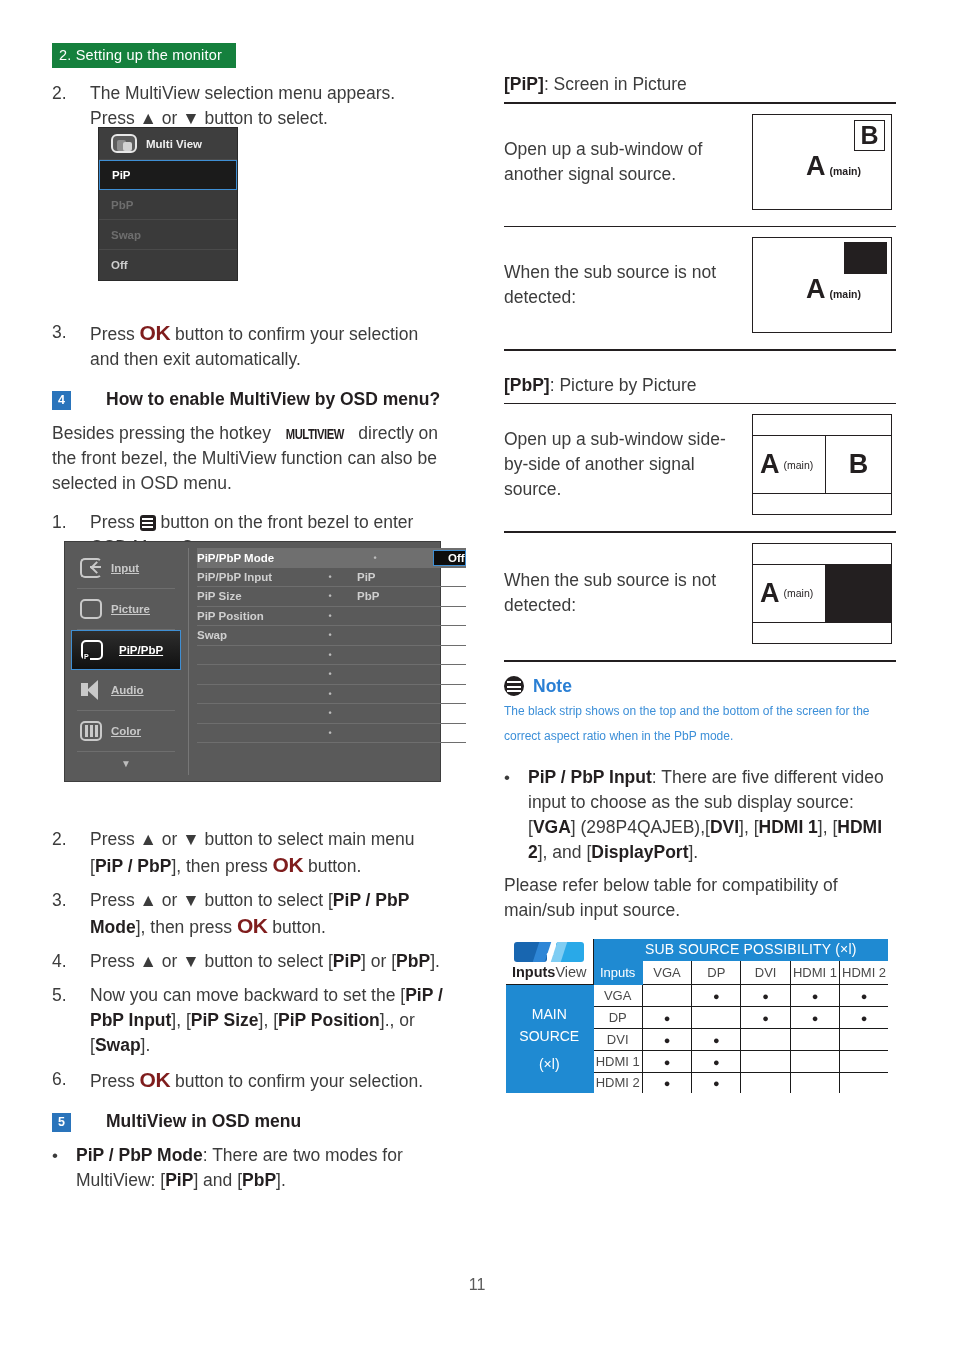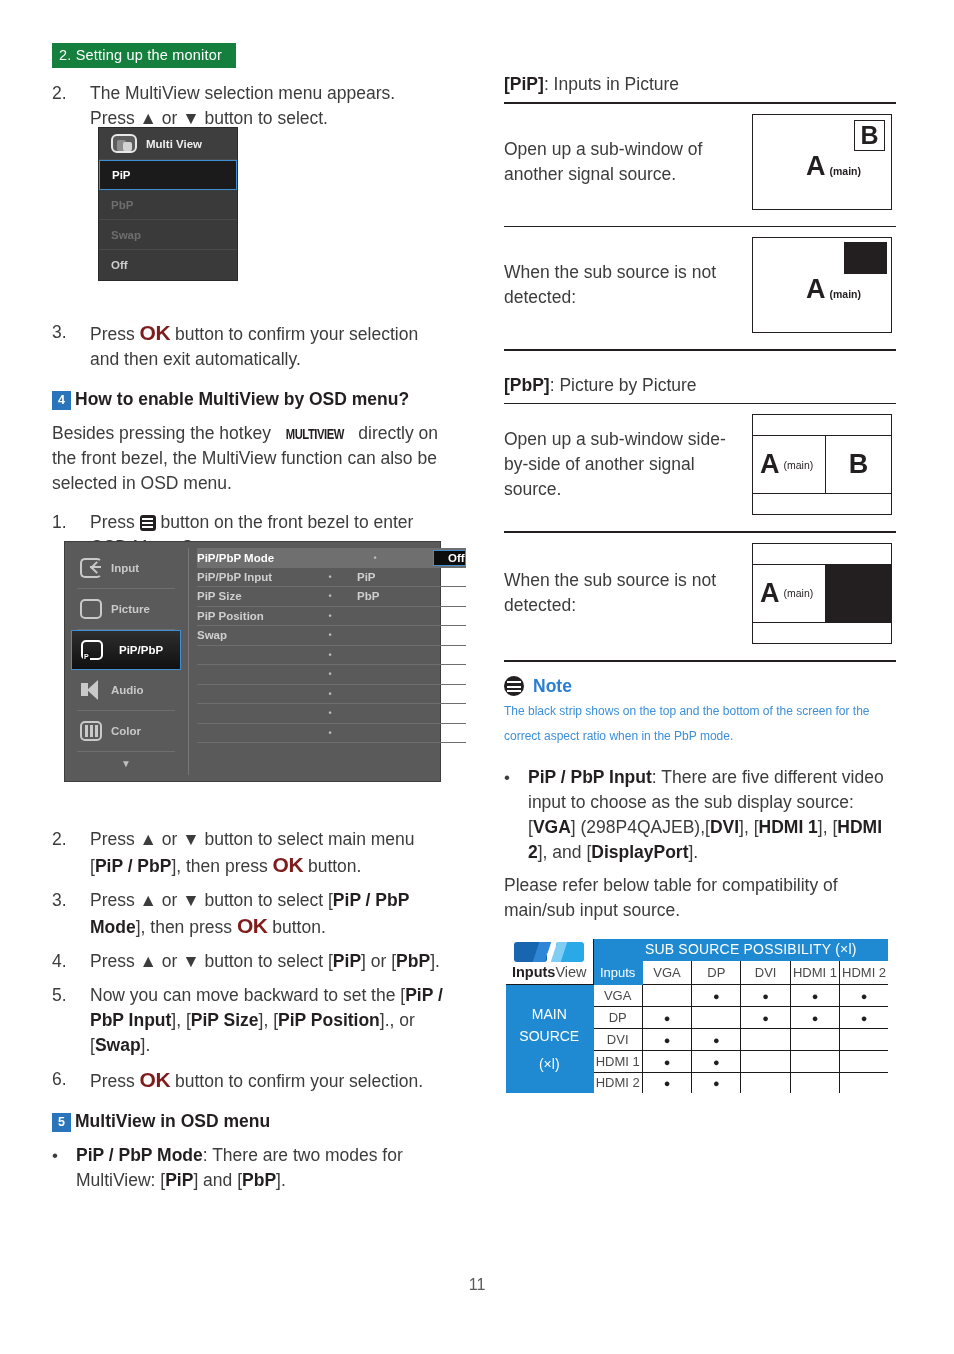--- a/index.html
+++ b/index.html
@@ -42,21 +42,21 @@
   .bul .dot { width:24px; flex:0 0 24px; font-size:17px; line-height:25px; color:#3c3c3c; }
   .bul .txt { flex:1; font-size:17.5px; line-height:25px; color:#3c3c3c; }
 
   
   .sec { display:flex; align-items:flex-start; margin-top:16px; }
   .badge {
     width:19px; height:19px; background:#2a74bb; color:#fff;
     font-size:12.5px; font-weight:bold; line-height:19px; text-align:center;
     flex:0 0 19px; margin-top:3px;
   }
-  .sec .stitle { margin-left:4px; font-size:17.5px; font-weight:bold; line-height:23px; color:#231f20; }
+  .sec .stitle { margin-left:35px; font-size:17.5px; font-weight:bold; line-height:23px; color:#231f20; }
 
   
   .hotkey { font-family:"Liberation Sans Narrow","Liberation Sans",sans-serif;
             font-weight:bold; font-size:15px; letter-spacing:-.6px;
             transform:scaleX(.75); display:inline-block; color:#231f20; }
   
   .menuglyph{ display:inline-block; width:16px; height:16px; background:#231f20;
               border-radius:3px; position:relative; vertical-align:-3px; }
   .menuglyph i{ position:absolute; left:2.5px; right:2.5px; height:1.6px; background:#fff; }
   .menuglyph i:nth-child(1){ top:3px; }
@@ -80,21 +80,21 @@
   .mvrow.dim { color:#6e6e6e; }
   .mvrow.sel { background:#1b1b1b; border:1px solid #3f8fd4; color:#ffffff; height:30px; }
   .mvrow.last { border-bottom:none; }
 
   
   .osd { position:absolute; left:64px; top:541px; width:377px; height:241px;
          background:#5a5a5a; border:1px solid #3e3e3e; display:flex;
          padding:6px; }
   .osdL { width:110px; flex:0 0 110px; position:relative; }
   .osdItem { height:40px; display:flex; align-items:center; padding-left:9px; position:relative; }
-  .osdItem .lbl { font-size:11.5px; font-weight:bold; color:#c9c9c9; margin-left:9px; }
+  .osdItem .lbl { font-size:11.5px; font-weight:bold; color:#c9c9c9; margin-left:9px;text-decoration:underline; }
   .osdItem.sel { background:linear-gradient(#2e2e2e,#101010); border:1px solid #3f8fd4; }
   .osdItem.sel .lbl { color:#ffffff;margin-left:16px; }
   .osdSep { height:1px; background:#6e6e6e; margin:0 6px; }
   .osdArrow { text-align:center; color:#bdbdbd; font-size:10px; padding-top:6px; }
   .ic { width:22px; height:20px; flex:0 0 22px; position:relative; }
   .ic .shell { position:absolute; inset:0; border:2px solid #c9c9c9; border-radius:5px; }
   .ic.input .shell { border-right-color:transparent; }
   .ic.input::after{ content:""; position:absolute; right:1px; top:8px; width:11px; height:2px; background:#c9c9c9; }
   .ic.input::before{ content:""; position:absolute; right:1px; top:5px; width:7px; height:7px;
                      border-left:2px solid #c9c9c9; border-bottom:2px solid #c9c9c9; transform:rotate(45deg); }
@@ -354,21 +354,21 @@
       <div class="osdLine">
           <div class="nm"></div>
           <div class="bul2">•</div>
           <div class="val"></div>
         </div>
     </div>
   </div>
 
   <div class="colR">
 
-    <div class="mtitle"><span class="b">[PiP]</span><span>: Inputs in Picture</span></div>
+    <div class="mtitle"><span class="b">[PiP]</span><span>: Screen in Picture</span></div>
     <div class="hr"></div>
 
     <div class="mrow">
       <div class="desc">Open up a sub-window of another signal source.</div>
       <div class="scr" style="height:96px">
         <div class="subB">B</div>
         <div class="scrA" style="right:30px; top:38px; display:flex; align-items:baseline;">
           <span class="bigA">A</span>
           <span class="mainlbl" style="margin-left:4px">(main)</span>
         </div>

